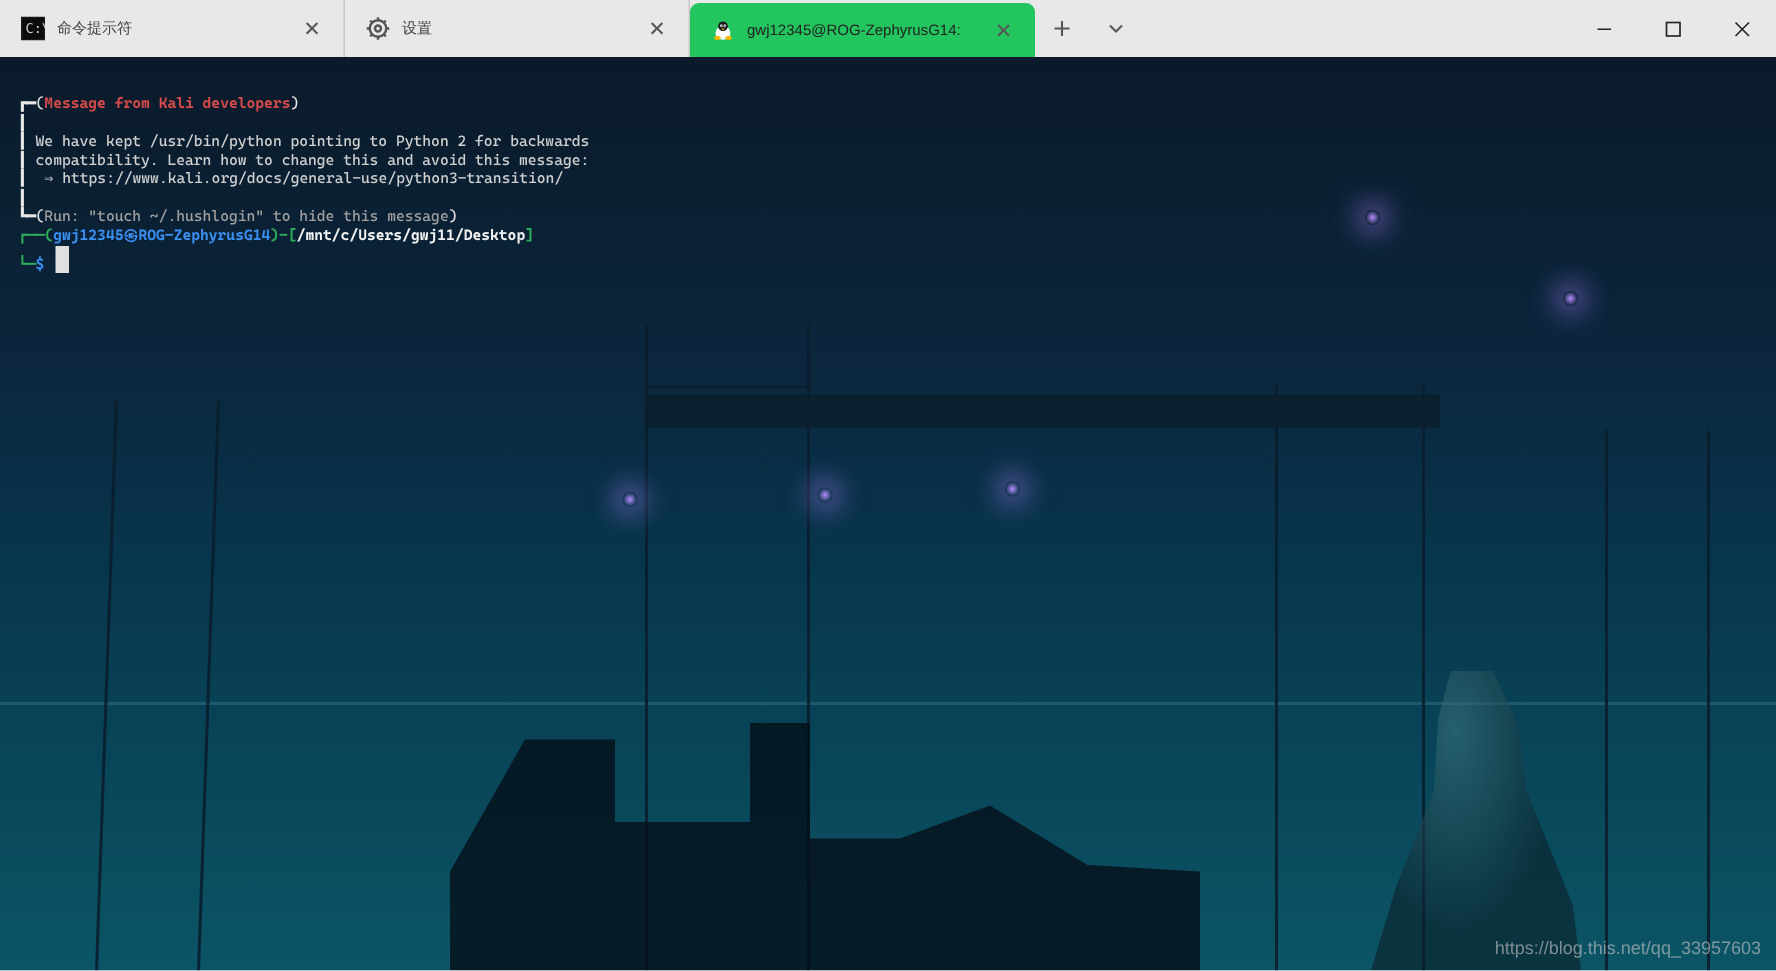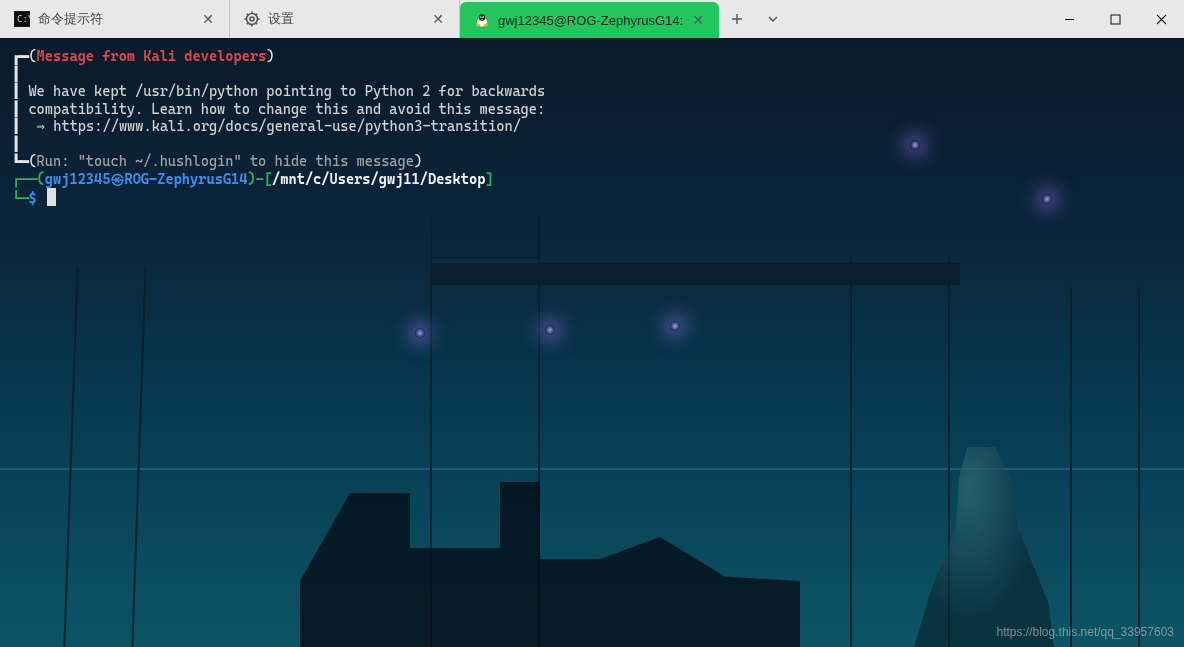--- a/index.html
+++ b/index.html
@@ -5,21 +5,21 @@
     * { margin: 0; padding: 0; box-sizing: border-box; }
     html, body { width: 1184px; height: 647px; overflow: hidden; font-family: "Segoe UI", sans-serif; }
     body { display: flex; flex-direction: column; background: #e8e8e8; }
 
     
     .titlebar { height: 38px; background: #e8e8e8; display: flex; align-items: stretch; }
     .tabs { display: flex; align-items: stretch; flex: 1; }
     .tab { display: flex; align-items: center; gap: 8px; padding: 0 14px; cursor: pointer; position: relative; min-width: 230px; border-right: 1px solid #c8c8c8; }
     .tab.inactive { background: #e8e8e8; color: #444; }
     .tab.active { background: #22c55e; color: #222; border-radius: 6px 6px 0 0; margin-top: 2px; border-right: none; }
-    .tab .label { font-size: 13px; flex: 1; white-space: nowrap; overflow: hidden; text-overflow: ellipsis; }
+    .tab .label { font-size: 10px; flex: 1; white-space: nowrap; overflow: hidden; text-overflow: ellipsis; }
     .tab .close { width: 14px; height: 14px; display:flex; align-items:center; justify-content:center; color:#555; font-size: 14px; }
     .tab-icon { width: 16px; height: 16px; display:flex; align-items:center; justify-content:center; }
     .tab-actions { display: flex; align-items: center; }
     .tab-btn { width: 36px; height: 38px; display:flex; align-items:center; justify-content:center; color:#555; font-size:16px; cursor:pointer; }
     .win-controls { display:flex; }
     .win-btn { width:46px; height:38px; display:flex; align-items:center; justify-content:center; color:#222; cursor:pointer; }
 
     
     .terminal-wrap { position: relative; flex: 1; background: linear-gradient(180deg, #0a1a2a 0%, #0b273e 35%, #07364c 55%, #0b5566 100%); overflow:hidden; }
     
@@ -30,21 +30,21 @@
     .tower.t3 { left:850px; width:100px; height:390px; }
     .tower.t4 { left:1070px;width:70px;  height:360px; }
     .gantry  { position:absolute; left:430px; top:225px; width:530px; height:22px; background: rgba(10,30,45,0.85); }
     .t2 .cross1 { position:absolute; left:-2px; right:-2px; top:40px; height:2px; background:rgba(10,30,45,0.8);}
     .horizon { position:absolute; left:0; right:0; top:430px; height:2px; background: rgba(70,140,160,0.35); }
     .light   { position:absolute; width:10px; height:10px; border-radius:50%; background: radial-gradient(circle, #b48cff 0%, rgba(180,140,255,0) 70%); box-shadow:0 0 18px 6px rgba(170,130,255,0.5); }
     .light.l1{ left:415px; top:290px;} .light.l2{ left:545px; top:287px;} .light.l3{ left:670px; top:283px;} .light.l4{ left:910px; top:102px;} .light.l5{ left:1042px; top:156px;}
     .ground-silhouette { position:absolute; left:300px; bottom:0; width:500px; height:220px; background: rgba(5,15,25,0.8); clip-path: polygon(0% 70%, 10% 30%, 22% 30%, 22% 55%, 40% 55%, 40% 25%, 48% 25%, 48% 60%, 60% 60%, 72% 50%, 85% 68%, 100% 70%, 100% 100%, 0% 100%); }
     .figure { position:absolute; right:130px; bottom:0; width:140px; height:200px; background: radial-gradient(ellipse at 40% 20%, rgba(60,120,130,0.55), rgba(10,30,40,0.6) 60%); clip-path: polygon(38% 0%, 58% 0%, 70% 18%, 74% 40%, 96% 78%, 100% 100%, 0% 100%, 12% 72%, 30% 40%, 32% 16%); }
 
-    .terminal { position: relative; padding: 10px 12px; font-family: "Consolas","Cascadia Mono","DejaVu Sans Mono",monospace; font-size: 14px; line-height: 1.25; white-space: pre; color: #d0d0d0; }
+    .terminal { position: relative; padding: 10px 12px; font-family: "Consolas","Cascadia Mono","DejaVu Sans Mono",monospace; font-size: 10px; line-height: 1.25; white-space: pre; color: #d0d0d0; margin-top: 16px; }
     .box-char { color: #e6e6e6; }
     .red   { color: #d44a4a; font-weight: bold; }
     .blue  { color: #3a8ff0; font-weight: bold; }
     .green { color: #2fae59; font-weight: bold; }
     .white { color: #f0f0f0; font-weight: bold; }
     .gray  { color: #a0a0a0; }
     .cursor-block { display:inline-block; width:9px; height:18px; background:#e0e0e0; vertical-align: text-bottom; margin-left:2px; }
     .watermark { position:absolute; right:10px; bottom:8px; font-size:12px; color: rgba(200,200,200,0.6); font-family: sans-serif; }
 
     svg { display:block; }

